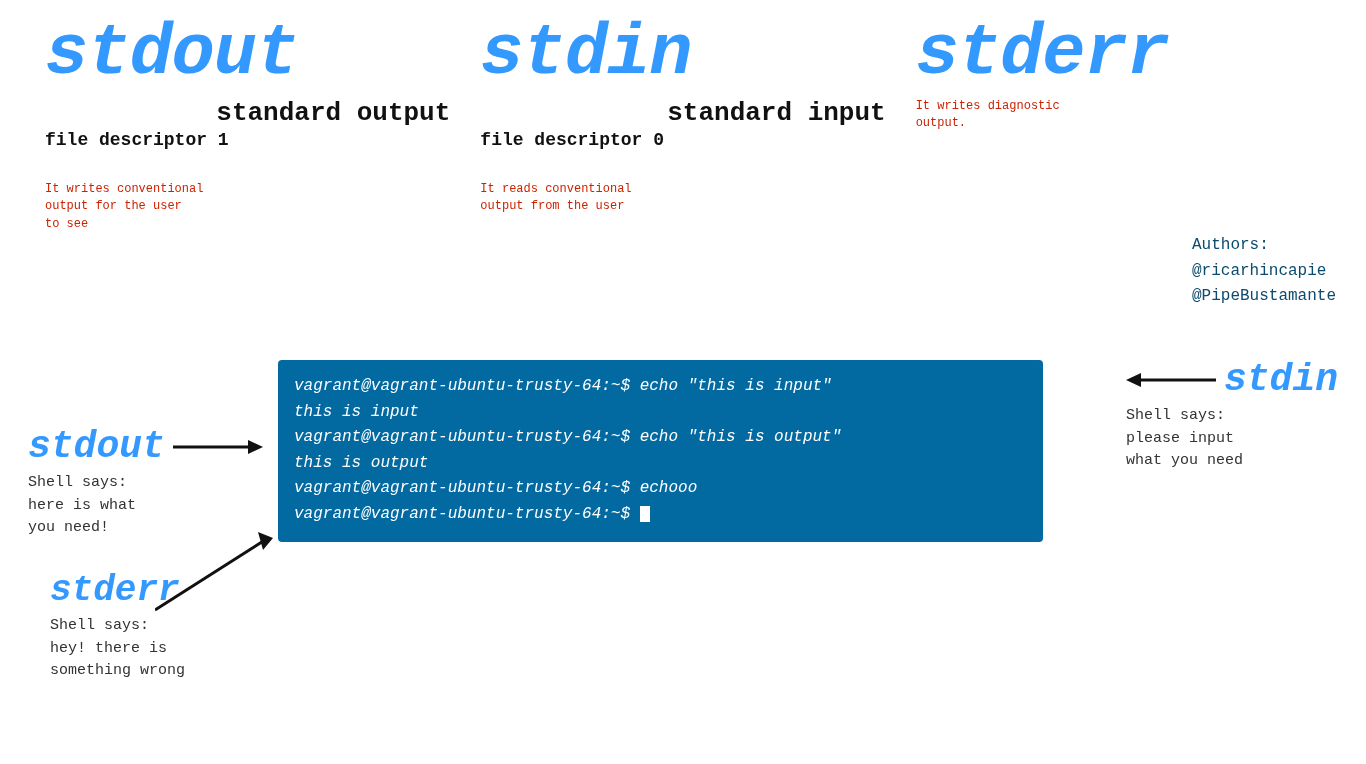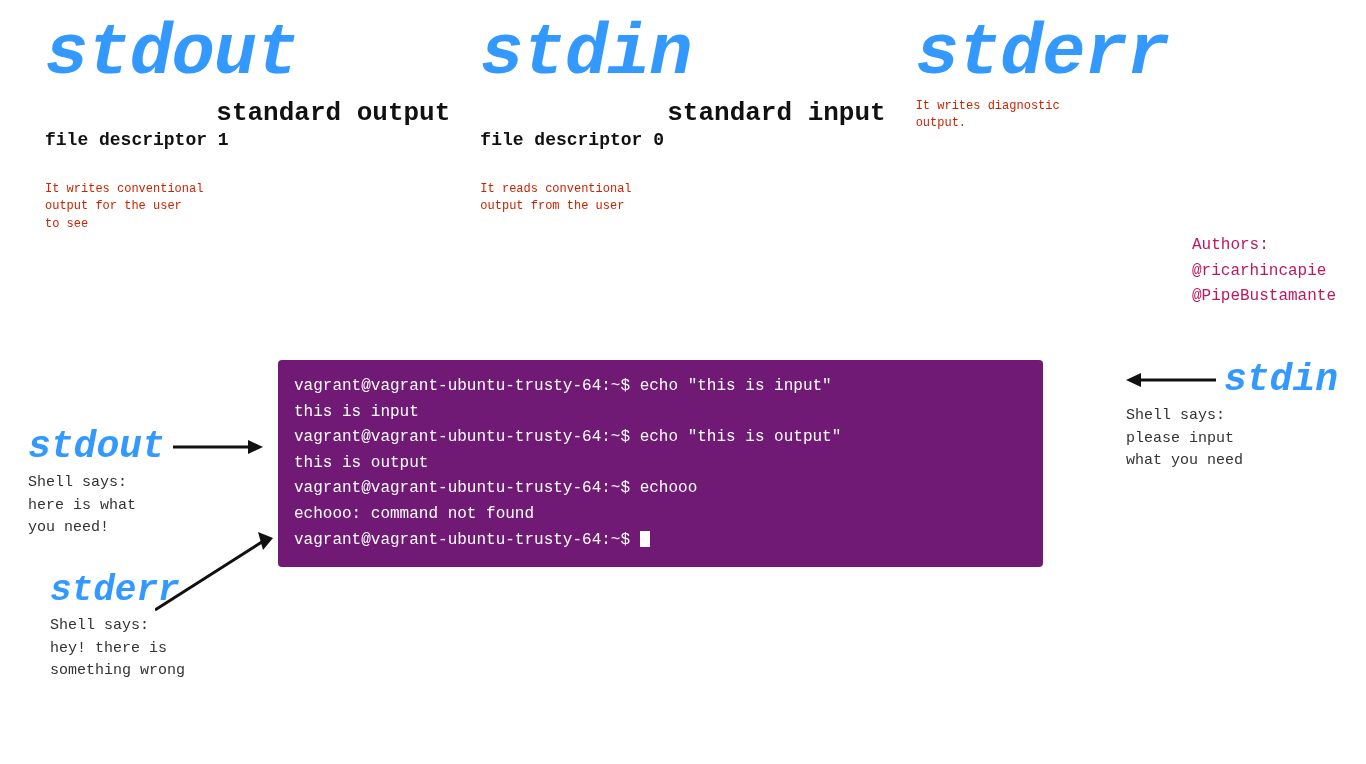--- a/index.html
+++ b/index.html
@@ -68,48 +68,49 @@
       right: 0;
       width: 1366px;
     }
 
     
     .terminal {
       position: absolute;
       left: 278px;
       top: 20px;
       width: 765px;
-      background: #701a75;
+      background: #0369a1;
       border-radius: 4px;
       padding: 14px 16px;
       color: #ffffff;
       font-family: 'Courier New', Courier, monospace;
       font-size: 16px;
       line-height: 1.6;
+      font-style: italic;
     }
 
     .terminal-line {
       white-space: pre;
     }
 
     .terminal-cursor {
       display: inline-block;
       width: 10px;
       height: 16px;
       background: #ffffff;
       vertical-align: middle;
     }
 
     
     .authors {
       position: absolute;
       right: 30px;
       bottom: 30px;
       font-size: 16px;
-      color: #be185d;
+      color: #0c4a6e;
       font-family: 'Courier New', Courier, monospace;
       line-height: 1.6;
       text-align: left;
     }
   </style>
 </head>
 <body>
 
 <div class="top-section">
 
@@ -134,21 +135,20 @@
 </div>
 
 <div class="bottom-section">
 
   <div class="terminal">
     <div class="terminal-line">vagrant@vagrant-ubuntu-trusty-64:~$ echo "this is input"</div>
     <div class="terminal-line">this is input</div>
     <div class="terminal-line">vagrant@vagrant-ubuntu-trusty-64:~$ echo "this is output"</div>
     <div class="terminal-line">this is output</div>
     <div class="terminal-line">vagrant@vagrant-ubuntu-trusty-64:~$ echooo</div>
-    <div class="terminal-line">echooo: command not found</div>
     <div class="terminal-line">vagrant@vagrant-ubuntu-trusty-64:~$ <span class="terminal-cursor"></span></div>
   </div>
 
   <div style="position:absolute; left:28px; top:85px;">
     <div style="display:flex; align-items:center; gap:8px;">
       <span style="font-size:38px; font-weight:900; color:#3399ff; font-family:'Courier New',monospace; font-style:italic;">stdout</span>
 
       <svg width="90" height="28">
         <line x1="0" y1="14" x2="75" y2="14" stroke="#111" stroke-width="3"></line>
         <polygon points="75,7 90,14 75,21" fill="#111"></polygon>

